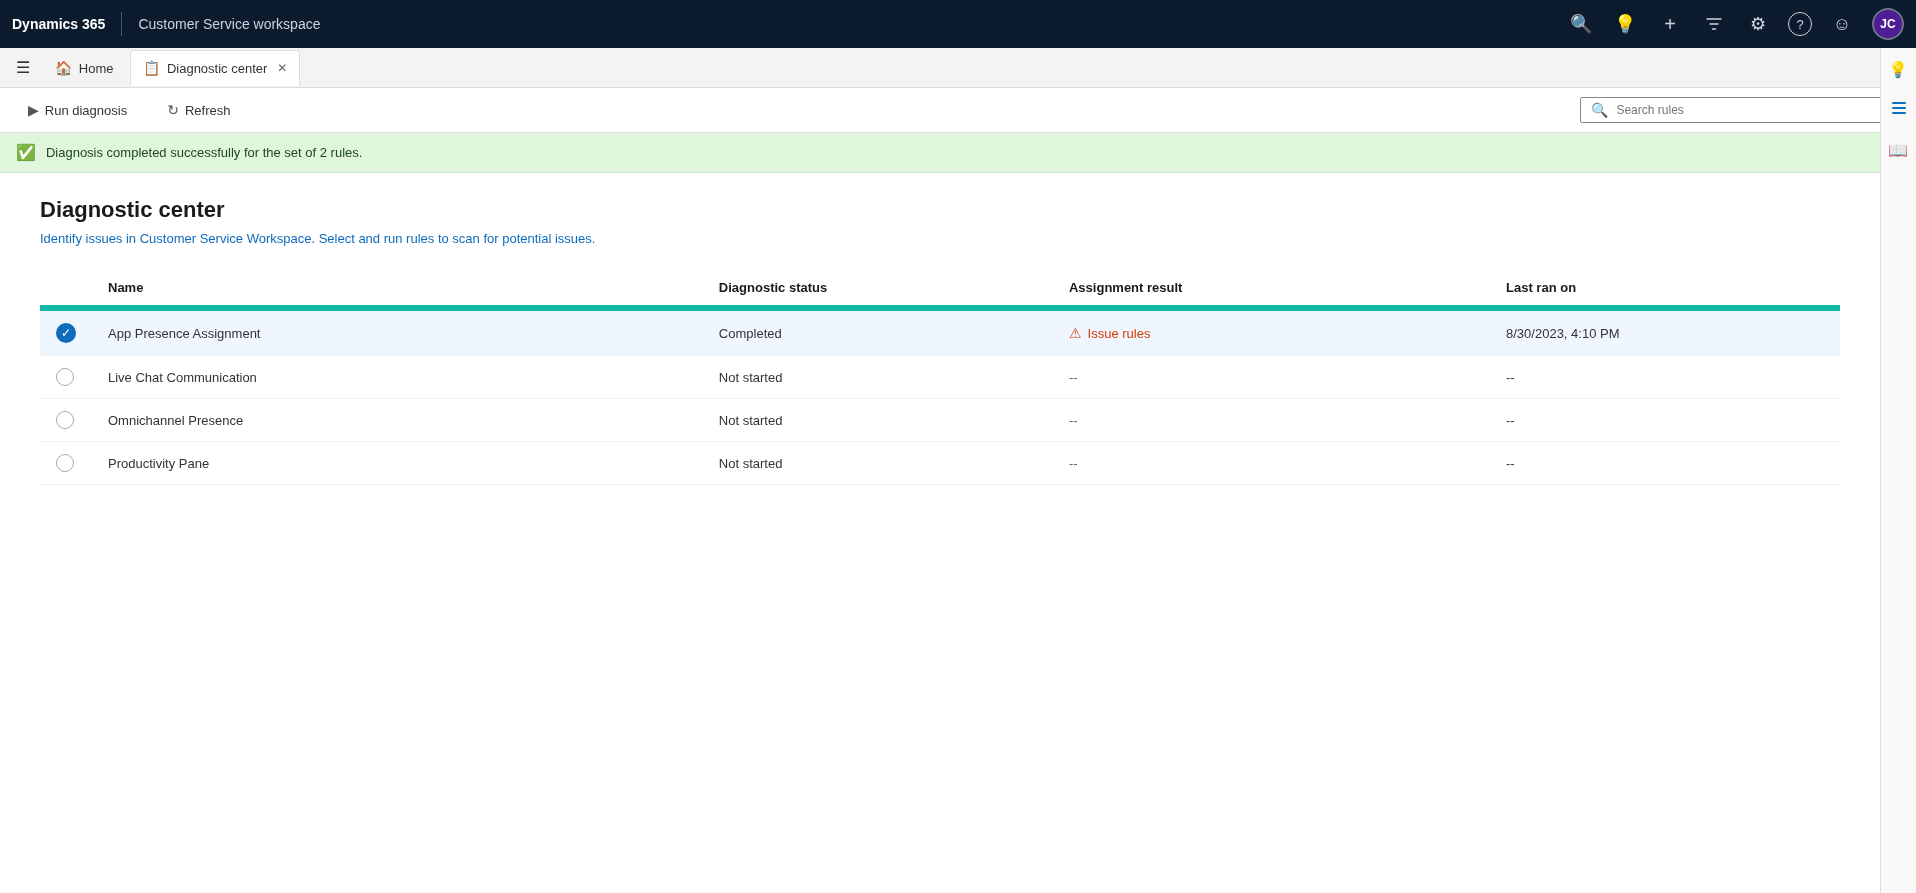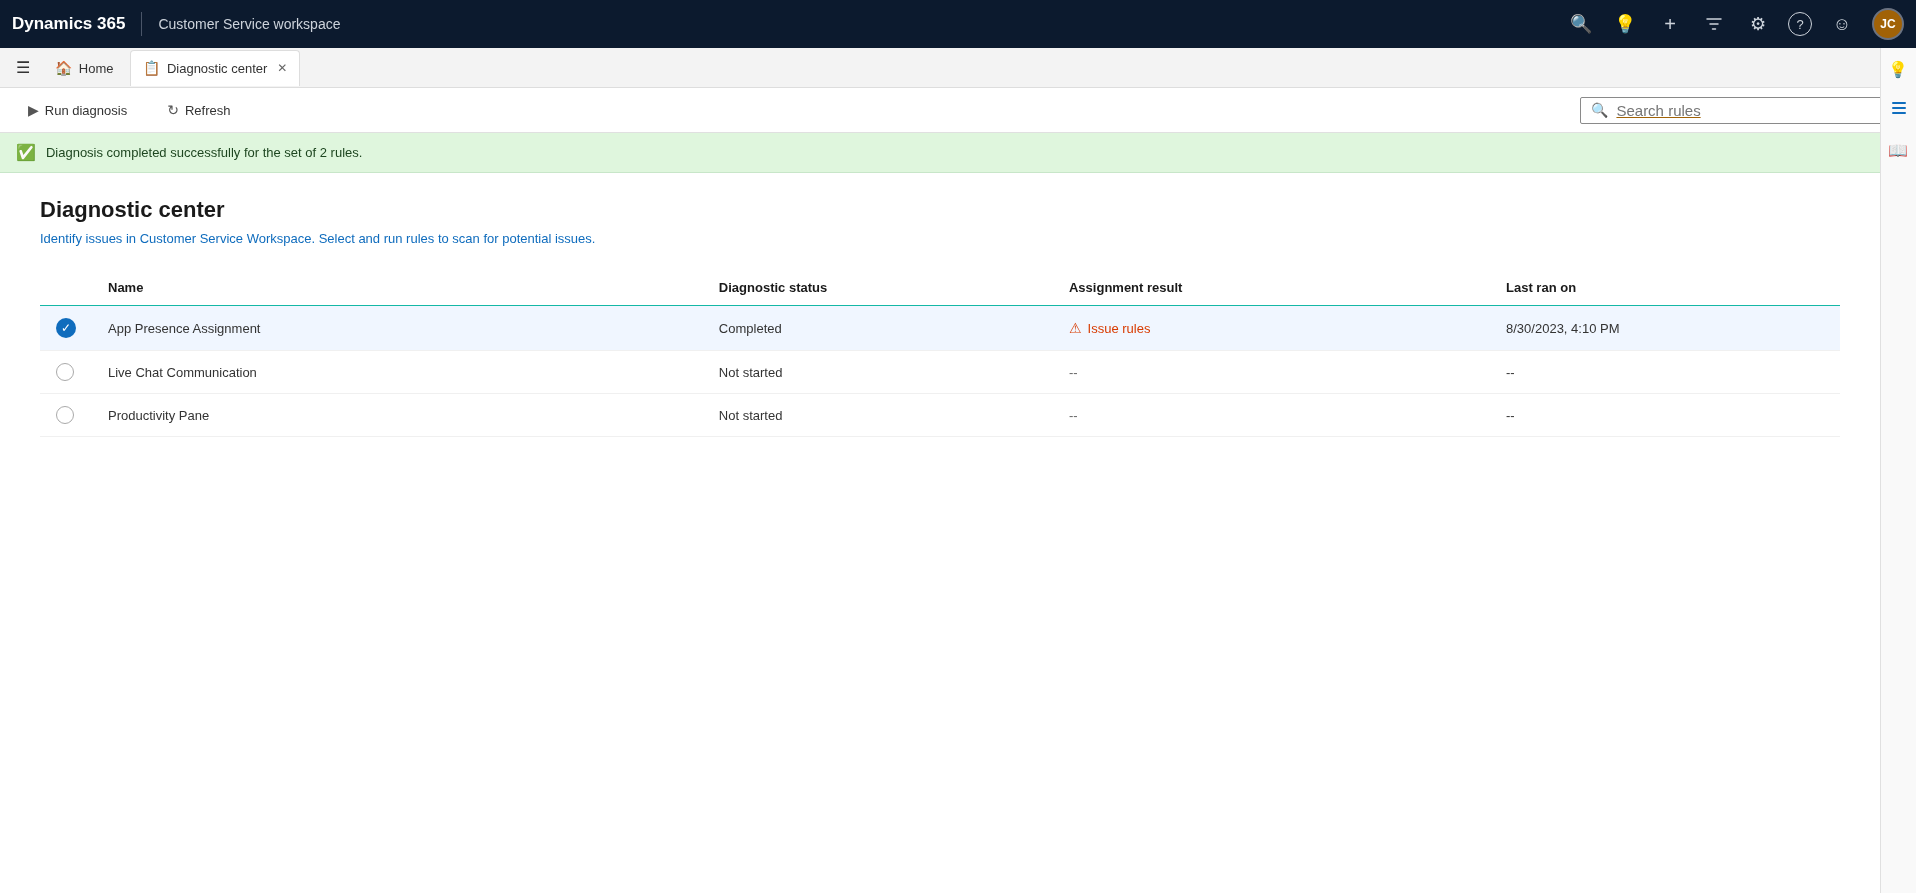--- a/index.html
+++ b/index.html
@@ -8,26 +8,26 @@
     
     .top-nav {
       background: #0c1a2e;
       color: #fff;
       height: 48px;
       display: flex;
       align-items: center;
       padding: 0 12px;
       gap: 8px;
     }
-    .top-nav .brand { font-weight: 700; font-size: 17px; color: #fff; white-space: nowrap; }
+    .top-nav .brand { font-weight: 700; font-size: 14px; color: #fff; white-space: nowrap; }
     .top-nav .divider { width: 1px; height: 24px; background: #4a5568; margin: 0 8px; }
     .top-nav .workspace-title { color: #cdd3db; font-size: 14px; }
     .top-nav .nav-icons { margin-left: auto; display: flex; align-items: center; gap: 16px; }
     .top-nav .nav-icon { color: #cdd3db; font-size: 18px; cursor: pointer; display: flex; align-items: center; justify-content: center; width: 28px; height: 28px; }
-    .avatar { width: 32px; height: 32px; border-radius: 50%; border: 2px solid #6b7280; display: flex; align-items: center; justify-content: center; font-size: 12px; font-weight: 600; color: #fff; background: #a16207; }
+    .avatar { width: 32px; height: 32px; border-radius: 50%; border: 2px solid #6b7280; display: flex; align-items: center; justify-content: center; font-size: 12px; font-weight: 600; color: #fff; background: #4c1d95; }
 
     
     .tab-bar {
       background: #f3f3f3;
       border-bottom: 1px solid #ddd;
       display: flex;
       align-items: center;
       height: 40px;
       padding: 0 8px;
       gap: 4px;
@@ -102,25 +102,24 @@
       border: 1px solid #8a8a8a;
       border-radius: 2px;
       padding: 4px 10px;
       gap: 8px;
       width: 320px;
       background: #fff;
     }
     .search-box input {
       border: none;
       outline: none;
-      font-size: 15px;
-      color: #a16207;
+      font-size: 12px;
+      color: #8b5cf6;
       width: 100%;
       background: transparent;
-      text-decoration: underline;
     }
     .search-box .search-icon { color: #555; font-size: 14px; }
 
     
     .banner {
       background: #dff6dd;
       border-bottom: 1px solid #c8e6c9;
       display: flex;
       align-items: center;
       padding: 10px 16px;
@@ -140,21 +139,21 @@
     .page-subtitle { font-size: 13px; color: #0f6cbd; margin-bottom: 24px; }
 
     
     .rules-table { width: 100%; border-collapse: collapse; }
     .rules-table th {
       text-align: left;
       font-weight: 600;
       font-size: 13px;
       color: #1a1a1a;
       padding: 10px 16px;
-      border-bottom: 1px solid #14b8a6;
+      border-bottom: 6px solid #14b8a6;
     }
     .rules-table td {
       padding: 12px 16px;
       font-size: 13px;
       color: #333;
       border-bottom: 1px solid #f0f0f0;
       vertical-align: middle;
     }
     .rules-table tr.selected-row { background: #f0f6ff; }
 
@@ -298,20 +297,29 @@
           </td>
           <td>Live Chat Communication</td>
           <td>Not started</td>
           <td><span class="result-empty">--</span></td>
           <td>--</td>
         </tr>
         <tr>
           <td class="checkbox-cell">
             <div style="width:18px;height:18px;border:1.5px solid #aaa;border-radius:50%;cursor:pointer;"></div>
           </td>
+          <td>Omnichannel Presence</td>
+          <td>Not started</td>
+          <td><span class="result-empty">--</span></td>
+          <td>--</td>
+        </tr>
+        <tr>
+          <td class="checkbox-cell">
+            <div style="width:18px;height:18px;border:1.5px solid #aaa;border-radius:50%;cursor:pointer;"></div>
+          </td>
           <td>Productivity Pane</td>
           <td>Not started</td>
           <td><span class="result-empty">--</span></td>
           <td>--</td>
         </tr>
       </tbody>
   </table>
 </div>
 
 </body></html>

